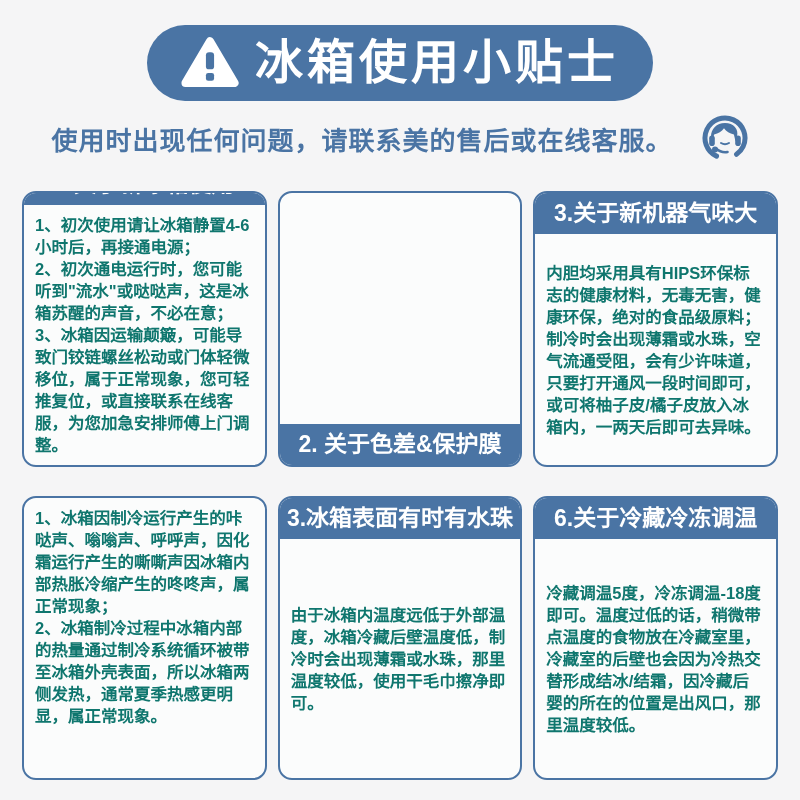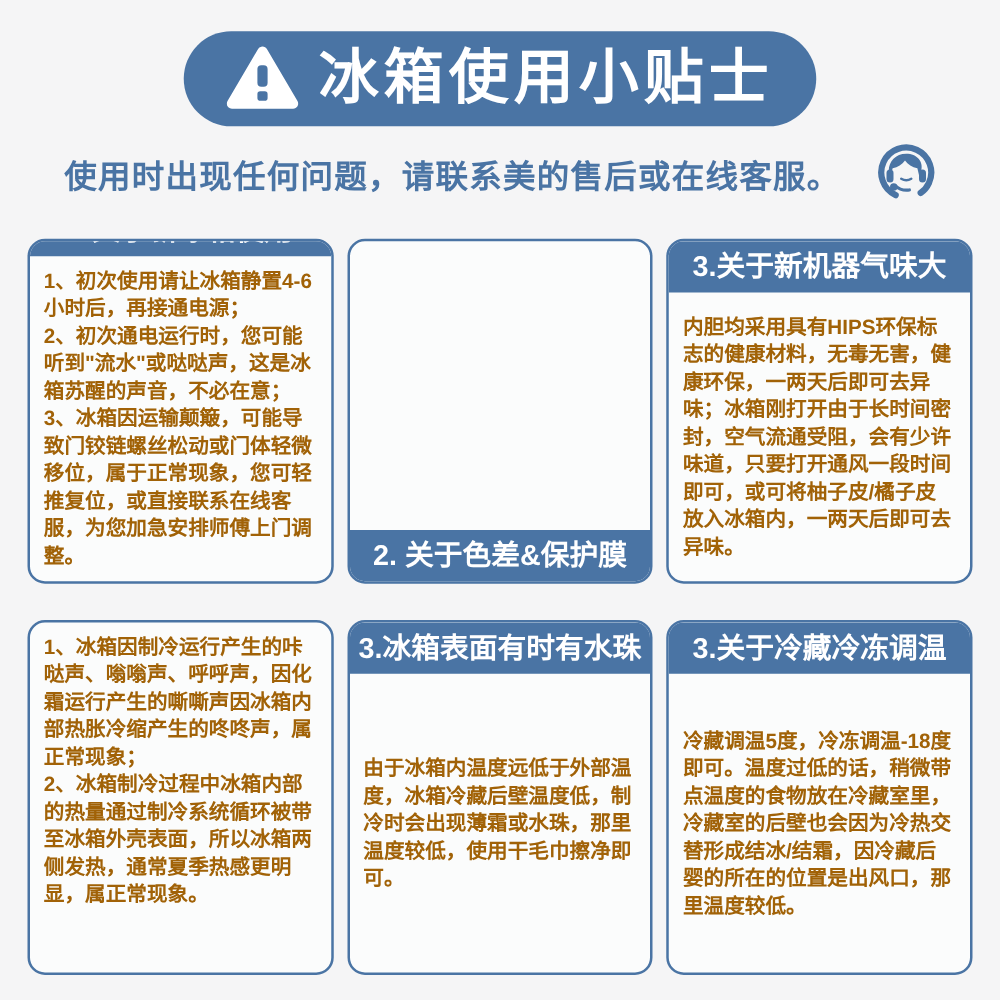--- a/index.html
+++ b/index.html
@@ -83,21 +83,21 @@
     flex:1 1 auto;
     display:flex;
     flex-direction:column;
     justify-content:flex-start;
     padding:9px 11px;
     box-sizing:border-box;
   }
   .card-body.center{justify-content:center;}
   .card-body p{
     margin:0;
-    color:#a16207;
+    color:#0f766e;
     font-size:16.5px;
     font-weight:700;
     line-height:22px;
     white-space:pre-line;
     letter-spacing:0;
   }
 </style>
 </head>
 <body>
 
@@ -138,39 +138,39 @@
       </div>
     </section>
 
     <section class="card">
       <div class="card-header">2. 关于色差&amp;保护膜</div>
     </section>
 
     <section class="card">
       <div class="card-header">3.关于新机器气味大</div>
       <div class="card-body center">
-        <p>内胆均采用具有HIPS环保标志的健康材料，无毒无害，健康环保，一两天后即可去异味；冰箱刚打开由于长时间密封，空气流通受阻，会有少许味道，只要打开通风一段时间即可，或可将柚子皮/橘子皮放入冰箱内，一两天后即可去异味。</p>
+        <p>内胆均采用具有HIPS环保标志的健康材料，无毒无害，健康环保，绝对的食品级原料；制冷时会出现薄霜或水珠，空气流通受阻，会有少许味道，只要打开通风一段时间即可，或可将柚子皮/橘子皮放入冰箱内，一两天后即可去异味。</p>
       </div>
     </section>
 
     <section class="card">
       <div class="card-body">
         <p>1、冰箱因制冷运行产生的咔哒声、嗡嗡声、呼呼声，因化霜运行产生的嘶嘶声因冰箱内部热胀冷缩产生的咚咚声，属正常现象；
 2、冰箱制冷过程中冰箱内部的热量通过制冷系统循环被带至冰箱外壳表面，所以冰箱两侧发热，通常夏季热感更明显，属正常现象。</p>
       </div>
     </section>
 
     <section class="card">
       <div class="card-header">3.冰箱表面有时有水珠</div>
       <div class="card-body center">
         <p>由于冰箱内温度远低于外部温度，冰箱冷藏后壁温度低，制冷时会出现薄霜或水珠，那里温度较低，使用干毛巾擦净即可。</p>
       </div>
     </section>
 
     <section class="card">
-      <div class="card-header">3.关于冷藏冷冻调温</div>
+      <div class="card-header">6.关于冷藏冷冻调温</div>
       <div class="card-body center">
         <p>冷藏调温5度，冷冻调温-18度即可。温度过低的话，稍微带点温度的食物放在冷藏室里，冷藏室的后壁也会因为冷热交替形成结冰/结霜，因冷藏后婴的所在的位置是出风口，那里温度较低。</p>
       </div>
     </section>
 
   </div>
 </div>
 
 </body></html>

